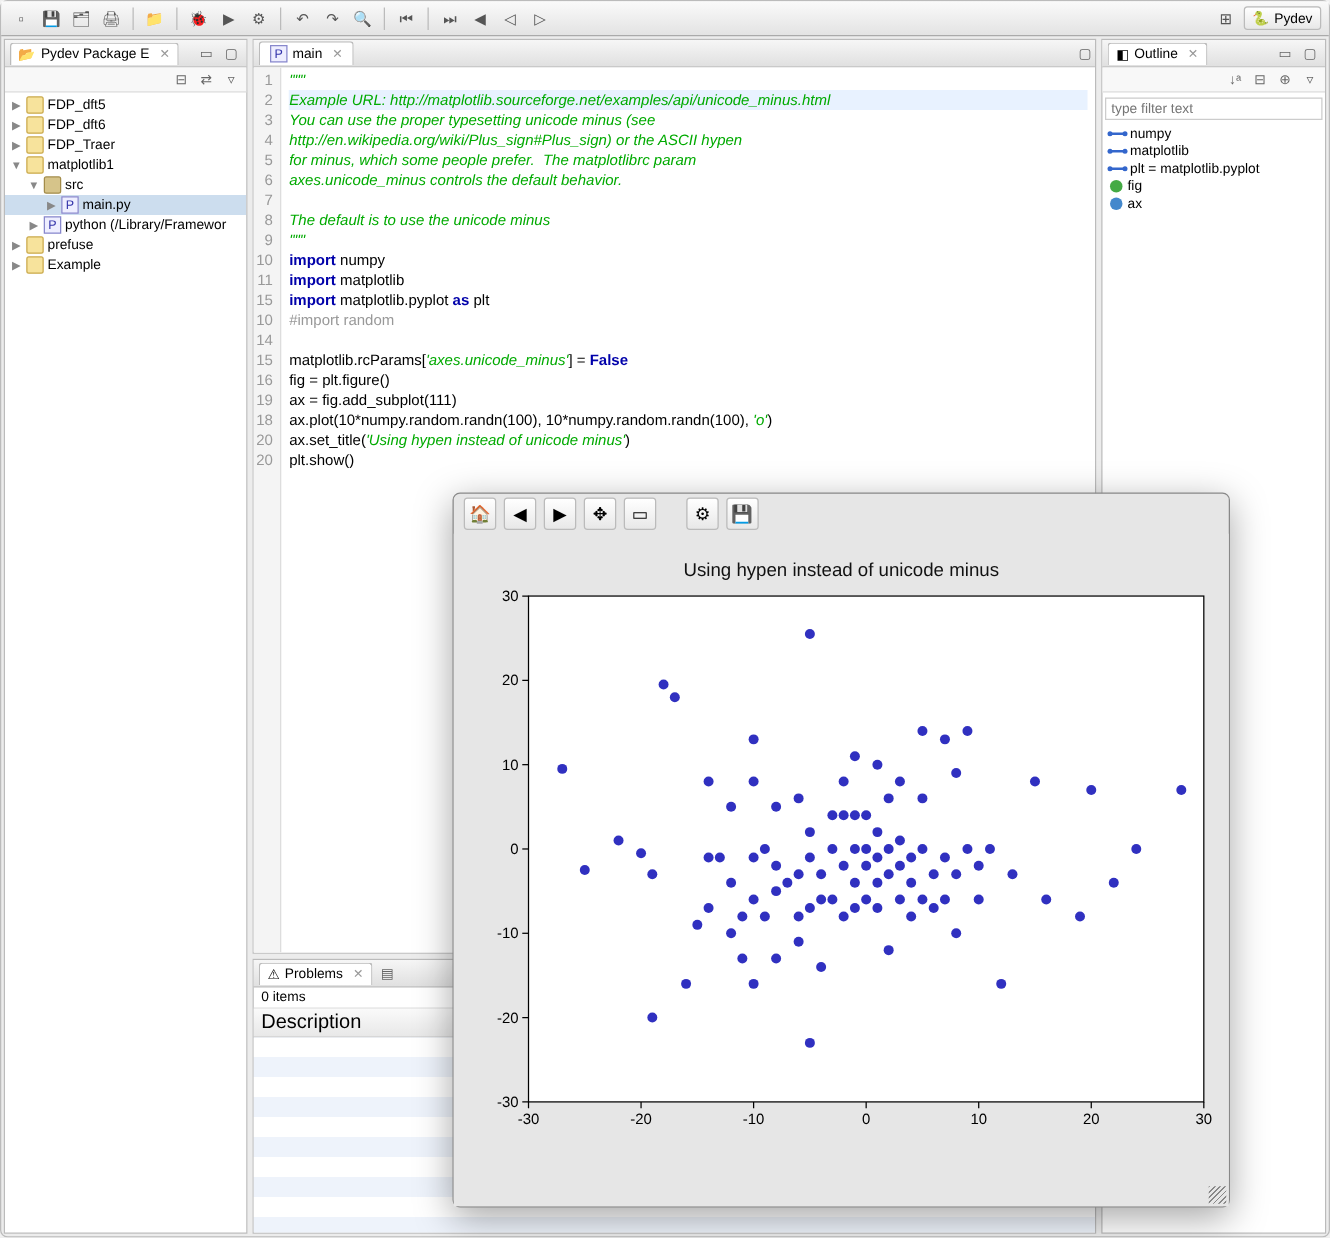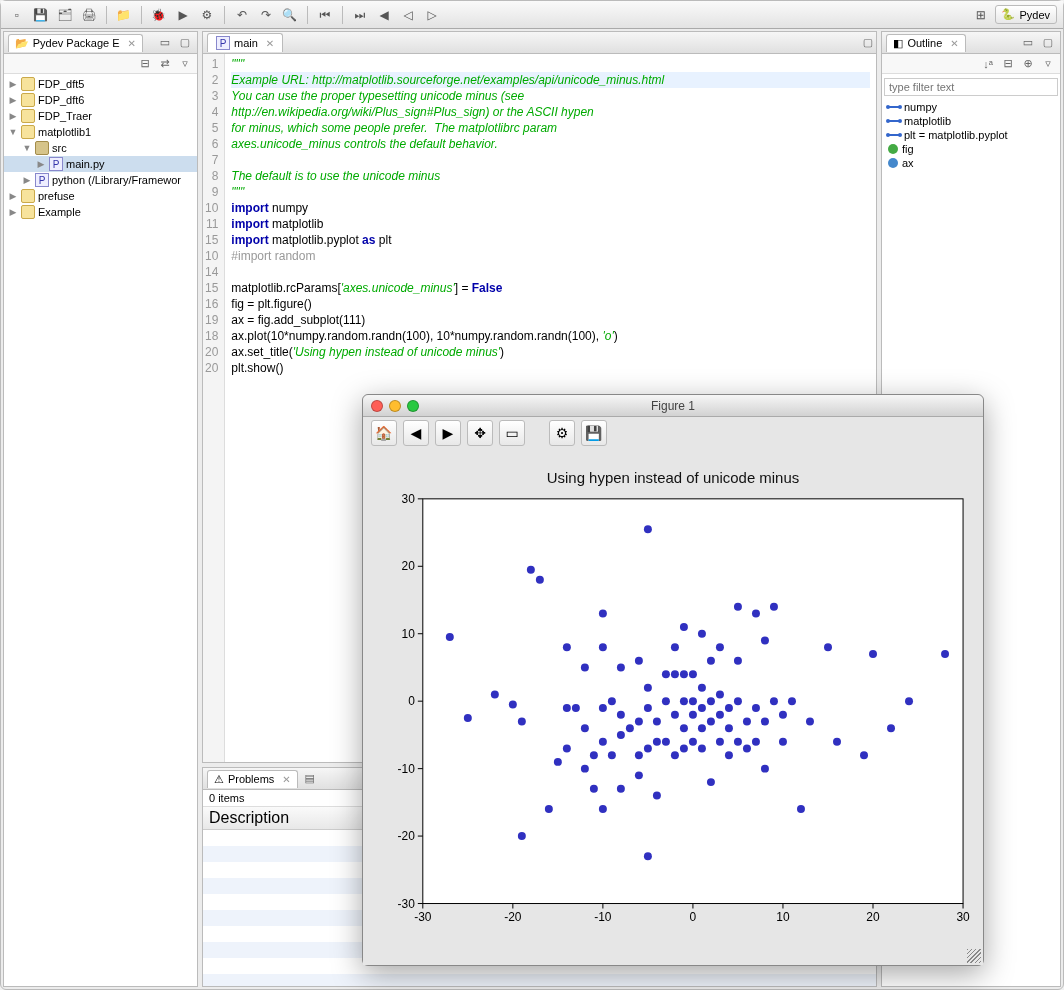--- a/index.html
+++ b/index.html
@@ -282,28 +282,20 @@
               <span class="out-ico varb"></span>
               <span>ax</span>
             </div>
           </div>
       </div>
     </div>
   </div>
 </div>
 
 <div class="figwin">
-  <div class="figtitlebar">
-    <div class="traffic">
-      <div class="dot r"></div>
-      <div class="dot y"></div>
-      <div class="dot g"></div>
-    </div>
-    <div class="title">Figure 1</div>
-  </div>
   <div class="figtoolbar">
     <div class="ftb">🏠</div>
     <div class="ftb">◀</div>
     <div class="ftb">▶</div>
     <div class="ftb">✥</div>
     <div class="ftb">▭</div>
     <div style="width:12px"></div>
     <div class="ftb">⚙</div>
     <div class="ftb">💾</div>
   </div>

